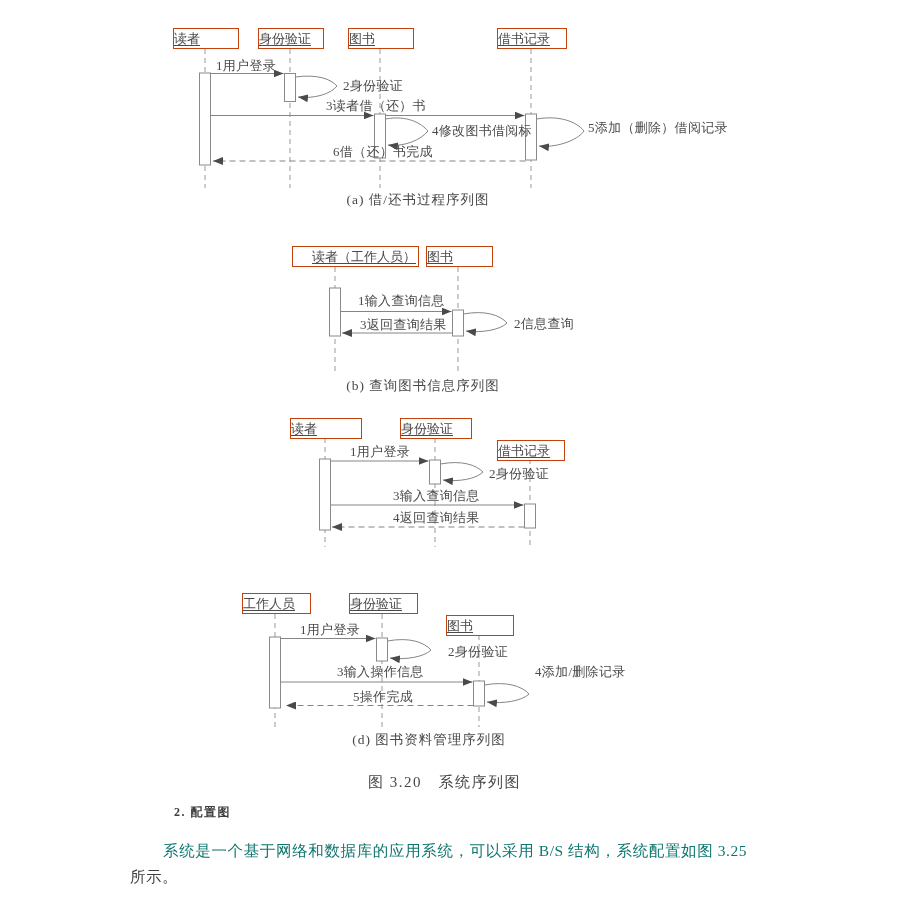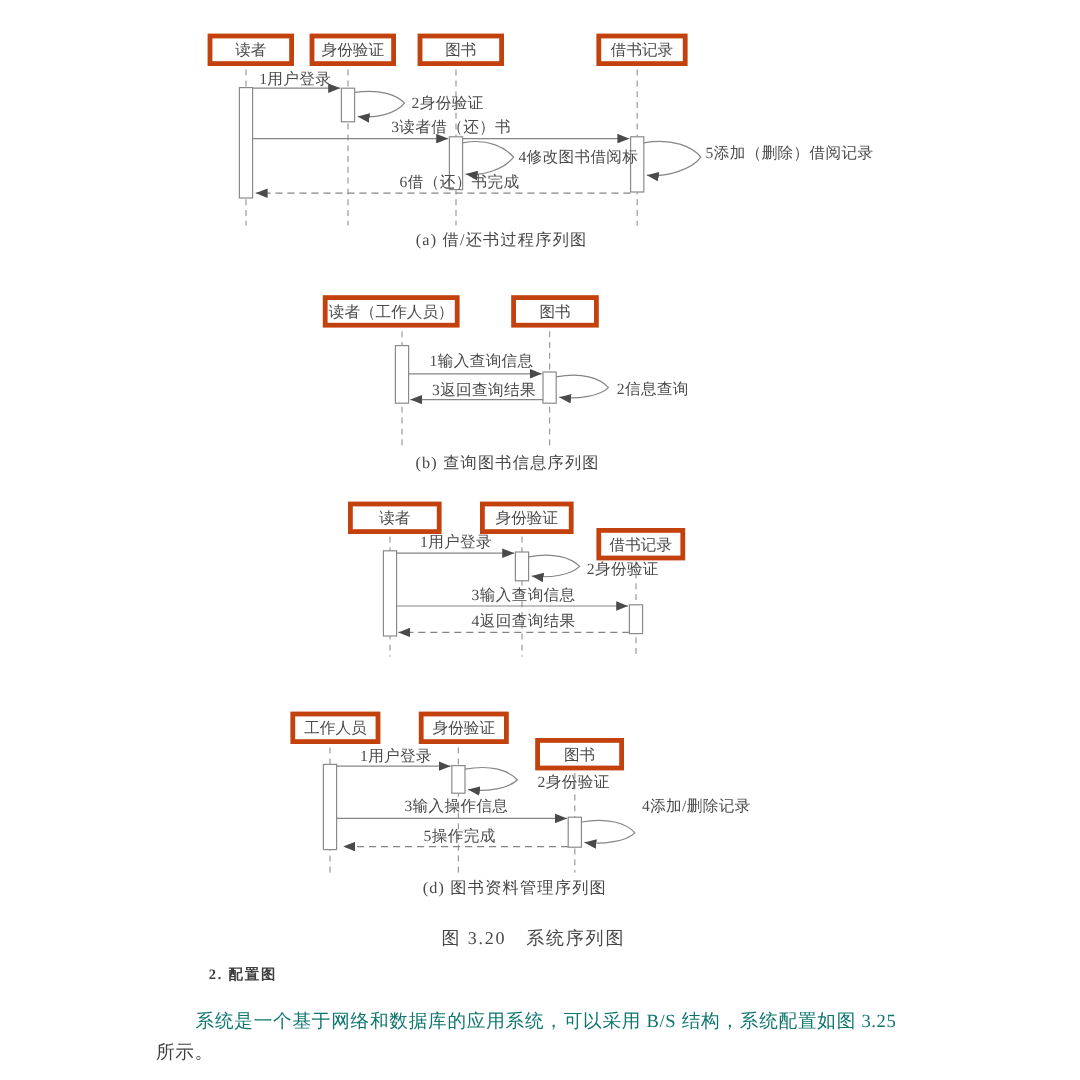--- a/index.html
+++ b/index.html
@@ -2,23 +2,23 @@
 <html><head>
 <meta charset="utf-8">
 <style>
   html,body{margin:0;padding:0;}
   #page{
     position:relative;width:900px;height:900px;background:#ffffff;overflow:hidden;
     font-family:"Liberation Serif","DejaVu Serif",serif;color:#474747;
   }
   #gfx{position:absolute;left:0;top:0;}
   .actor-box{
-    position:absolute;height:19px;border:4px solid #c2410c;background:#fff;
-    text-align:center;font-size:13px;line-height:19px;white-space:nowrap;
-    text-underline-offset:2px;color:#4a4a4a;
+    position:absolute;height:19px;border:1px solid #c2410c;background:#fff;
+    text-align:left;font-size:13px;line-height:19px;white-space:nowrap;
+    text-decoration:underline;text-underline-offset:2px;color:#4a4a4a;
   }
   .msg-label{position:absolute;font-size:13px;white-space:nowrap;color:#4a4a4a;letter-spacing:0.3px;}
   .cap{position:absolute;font-size:13.5px;white-space:nowrap;color:#474747;transform:translateX(-50%);letter-spacing:1px;}
   .fig-caption{position:absolute;left:368px;top:759px;font-size:15px;letter-spacing:1.5px;white-space:nowrap;margin-top:14px;}
   .heading{position:absolute;left:158px;top:804px;font-size:12px;font-weight:bold;letter-spacing:1.5px;white-space:nowrap;color:#3d3d3d;margin-left:16px;}
   .para1{position:absolute;left:163px;top:841px;width:584px;font-size:15.5px;letter-spacing:0.5px;text-align:justify;text-align-last:justify;color:#0f766e;}
   .para2{position:absolute;left:130px;top:867px;font-size:15.5px;letter-spacing:0.5px;white-space:nowrap;color:#3f3f3f;}
 </style>
 </head>
 <body>
@@ -109,21 +109,21 @@
   <div class="actor-box" style="left:348px;top:28px;width:64px;">图书</div>
   <div class="actor-box" style="left:497px;top:28px;width:68px;">借书记录</div>
   <div class="msg-label" style="left:216px;top:57px;">1用户登录</div>
   <div class="msg-label" style="left:343px;top:77px;">2身份验证</div>
   <div class="msg-label" style="left:326px;top:97px;">3读者借（还）书</div>
   <div class="msg-label" style="left:432px;top:122px;">4修改图书借阅标</div>
   <div class="msg-label" style="left:588px;top:119px;text-align:center;">5添加（删除）借阅记录</div>
   <div class="msg-label" style="left:333px;top:143px;">6借（还）书完成</div>
   <div class="cap" style="left:418px;top:191px;">(a) 借/还书过程序列图</div>
 
-  <div class="actor-box" style="left:269px;top:246px;width:106px;">读者（工作人员）</div>
+  <div class="actor-box" style="left:292px;top:246px;width:106px;padding-left:19px;">读者（工作人员）</div>
   <div class="actor-box" style="left:426px;top:246px;width:65px;">图书</div>
   <div class="msg-label" style="left:358px;top:292px;">1输入查询信息</div>
   <div class="msg-label" style="left:514px;top:315px;">2信息查询</div>
   <div class="msg-label" style="left:360px;top:316px;">3返回查询结果</div>
   <div class="cap" style="left:423px;top:377px;">(b) 查询图书信息序列图</div>
 
   <div class="actor-box" style="left:290px;top:418px;width:70px;">读者</div>
   <div class="actor-box" style="left:400px;top:418px;width:70px;">身份验证</div>
   <div class="actor-box" style="left:497px;top:440px;width:66px;">借书记录</div>
   <div class="msg-label" style="left:350px;top:443px;">1用户登录</div>

